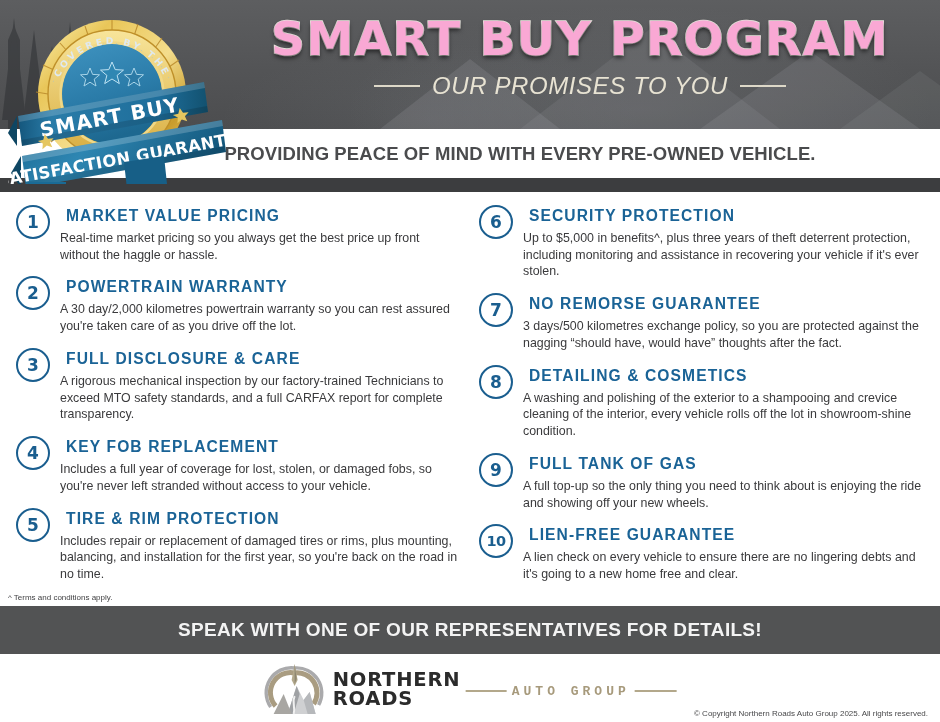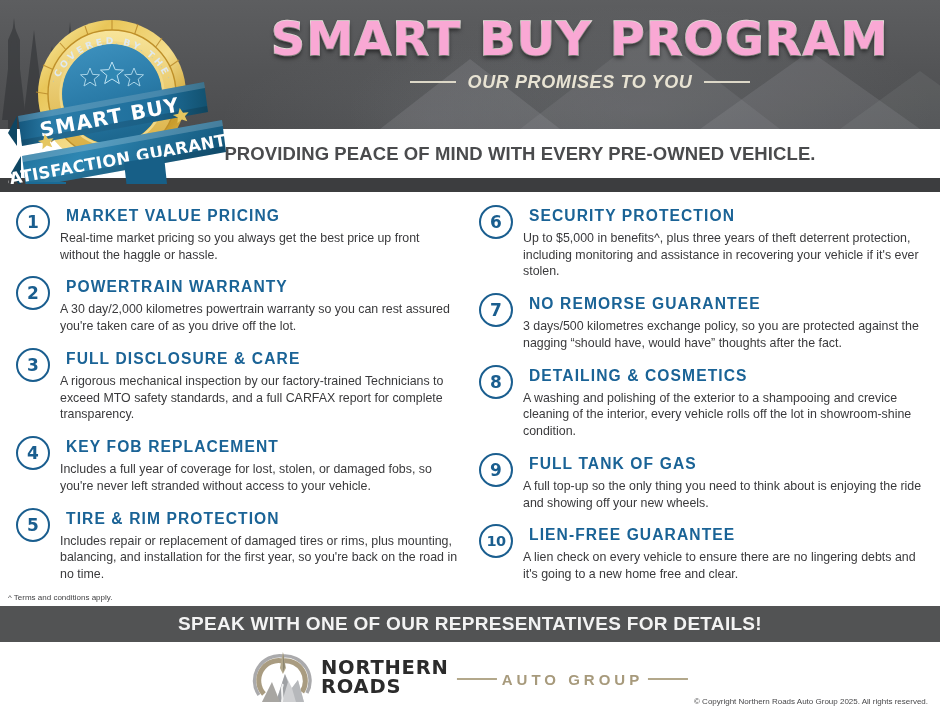--- a/index.html
+++ b/index.html
@@ -70,23 +70,23 @@
     white-space:nowrap;
     font-family:"DejaVu Sans", sans-serif;
   }
   .sub-title-row {
     display:flex; align-items:center; justify-content:center;
     gap:12px;
     margin-top:8px;
   }
   .sub-rule { height:2px; width:46px; background:#ddd8c8; }
   .sub-title {
-    font-size:18px;
+    font-size:24px;
     font-style:italic;
-    font-weight:bold;
+    font-weight:normal;
     color:#e8e3d3;
     letter-spacing:.6px;
     white-space:nowrap;
   }
 
   
   .subbar {
     width:940px; height:49px;
     background:#ffffff;
     display:flex; align-items:center;
@@ -151,21 +151,21 @@
 
   .terms {
     position:absolute;
     left:8px; bottom:4px;
     font-size:8px;
     color:#3f3f41;
   }
 
   
   .cta {
-    width:940px; height:36px;
+    width:940px; height:48px;
     background:#525354;
     display:flex; align-items:center; justify-content:center;
   }
   .cta-text {
     color:#f3f3f3;
     font-size:19px;
     font-weight:bold;
     letter-spacing:.3px;
   }
 
@@ -187,24 +187,25 @@
     font-size:19.5px;
     font-weight:bold;
     letter-spacing:.8px;
     color:#2b2b2b;
     font-family:"DejaVu Sans", sans-serif;
     line-height:1;
   }
   .logo-sub-row { display:flex; align-items:center; gap:5px; margin-top:4px; width:100%; }
   .logo-sub-rule { flex:1; height:1.5px; background:#b3a88b; }
   .logo-sub {
-    font-size:15px;
+    font-size:13px;
     letter-spacing:4px;
     color:#a79a7c;
     font-weight:bold;
+    font-family:Liberation Mono, monospace;
   }
   .copyright {
     position:absolute;
     right:12px; bottom:4px;
     font-size:8px;
     color:#48484a;
   }
 </style>
 </head>
 <body>

